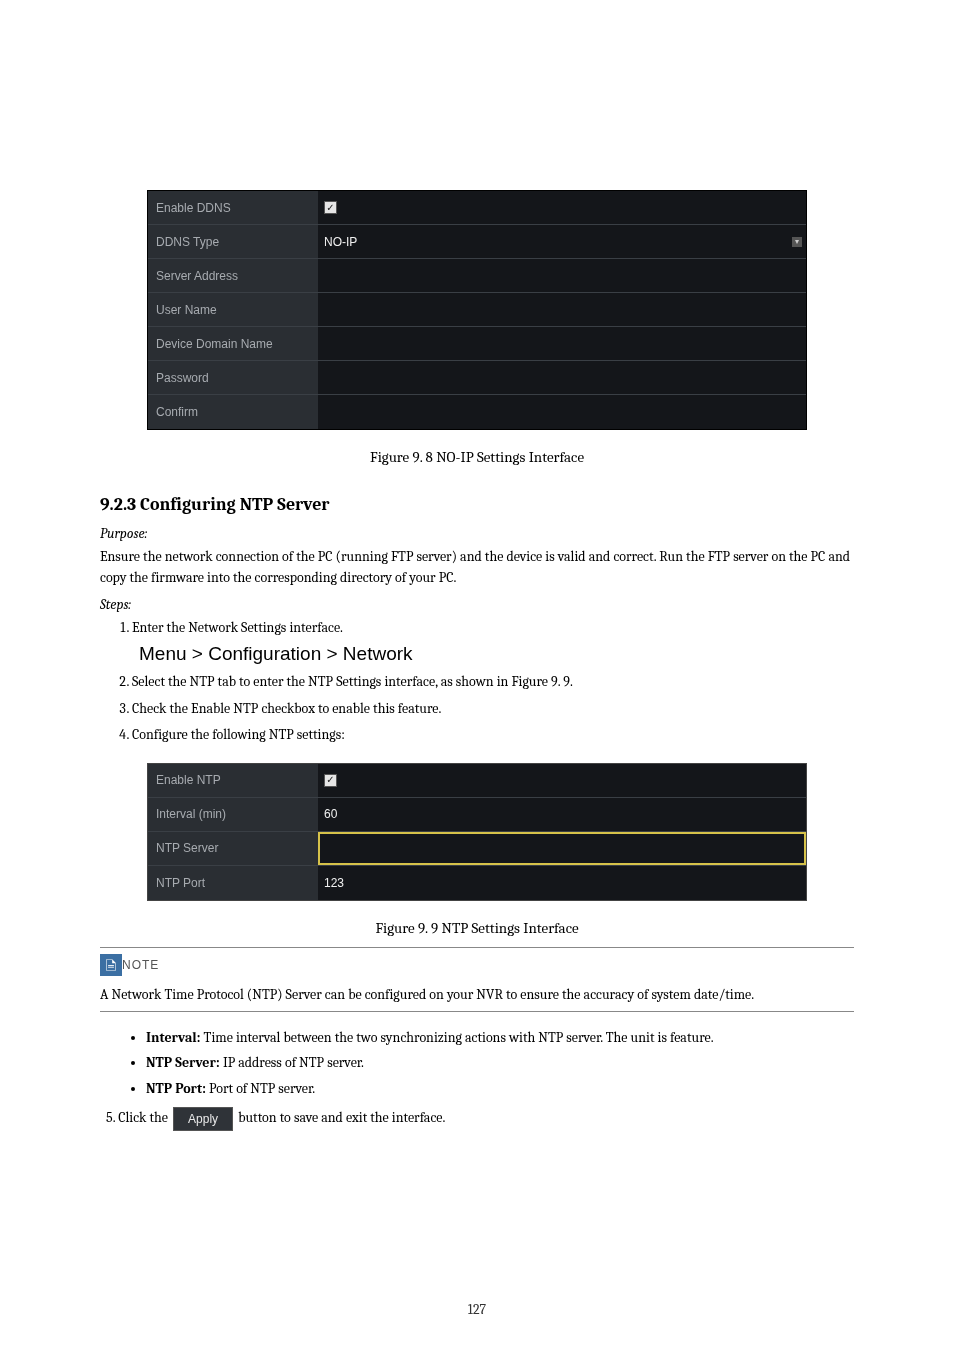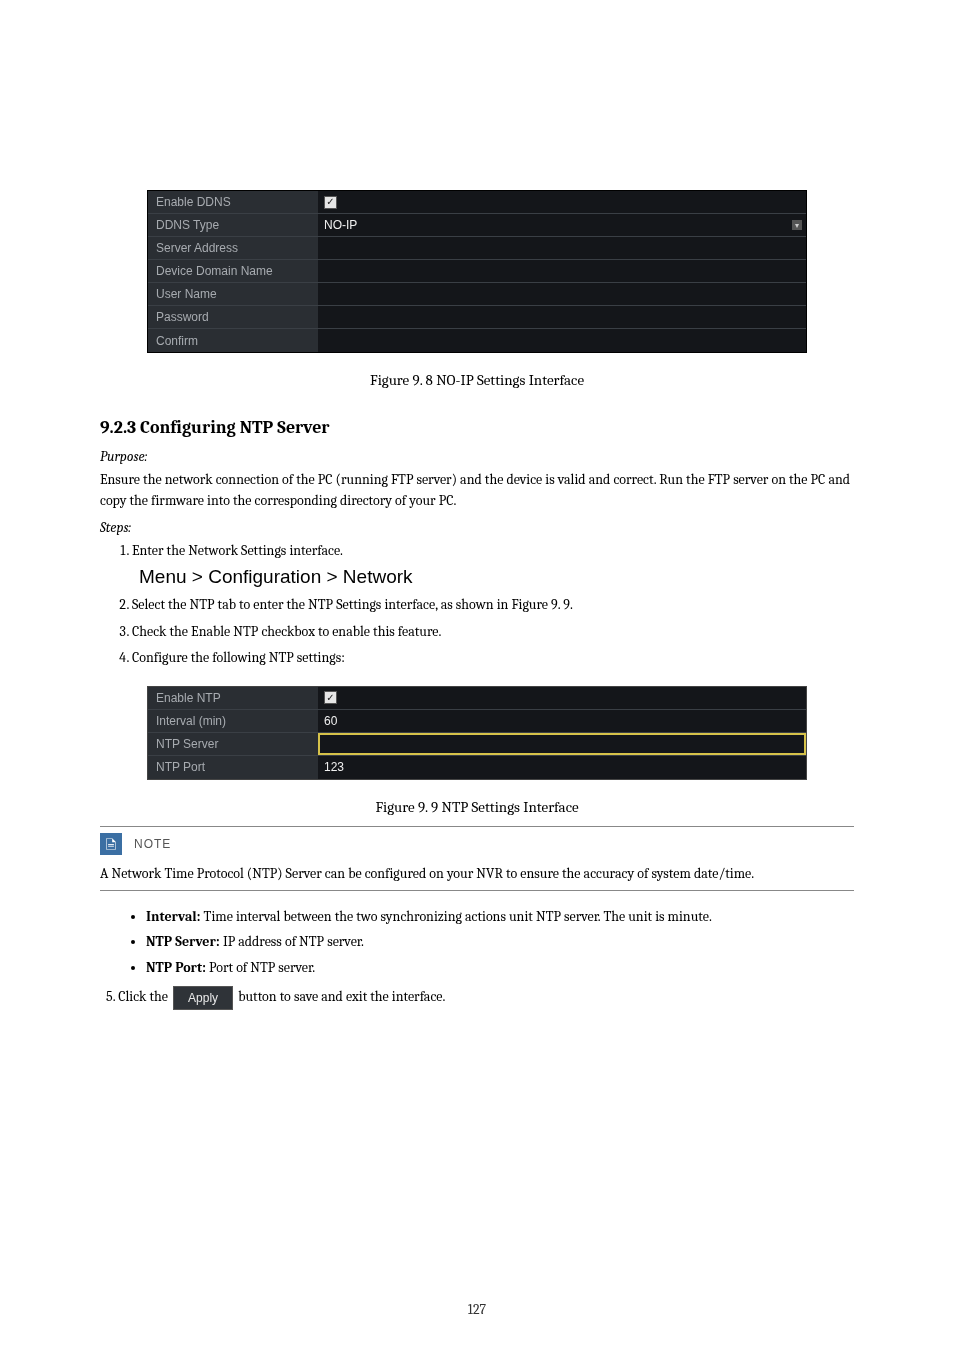--- a/index.html
+++ b/index.html
@@ -19,21 +19,21 @@
   .panel {
     width: 660px;
     margin: 130px auto 0 auto;
     border: 1px solid #000;
     background: #2a2e33;
   }
   .row {
     display: flex;
     align-items: stretch;
     border-bottom: 1px solid #3a3f45;
-    height: 23px;
+    height: 34px;
   }
   .row:last-child { border-bottom: none; }
   .row-label {
     width: 170px;
     padding: 3px 8px;
     color: #a7abb0;
     font-family: Arial, Helvetica, sans-serif;
     font-size: 12px;
     background: #2a2e33;
     display: flex;
@@ -121,21 +121,21 @@
   .menu-path { font-family: Arial, sans-serif; font-size: 19px; margin-left: 39px; margin-bottom: 6px; }
 
   .note-rule {
     border: none;
     border-top: 1px solid #888;
     margin: 10px 0 4px 0;
   }
   .note-icon-row {
     display: flex;
     align-items: center;
-    gap: 12px;
+    gap: 0;
     margin: 6px 0 8px 0;
   }
   .note-icon {
     width: 22px;
     height: 22px;
     background: #3b6fa3;
     display: flex;
     align-items: center;
     justify-content: center;
   }
@@ -203,25 +203,25 @@
       <div class="row-value">
         <span>NO-IP</span>
         <span class="dropdown-chevron">▾</span>
       </div>
     </div>
     <div class="row">
       <div class="row-label">Server Address</div>
       <div class="row-value"></div>
     </div>
     <div class="row">
+      <div class="row-label">User Name</div>
+      <div class="row-value"></div>
+    </div>
+    <div class="row">
       <div class="row-label">Device Domain Name</div>
-      <div class="row-value"></div>
-    </div>
-    <div class="row">
-      <div class="row-label">User Name</div>
       <div class="row-value"></div>
     </div>
     <div class="row">
       <div class="row-label">Password</div>
       <div class="row-value"></div>
     </div>
     <div class="row">
       <div class="row-label">Confirm</div>
       <div class="row-value"></div>
     </div>
@@ -275,21 +275,21 @@
           <rect x="7" y="12" width="10" height="1.5"></rect>
           <rect x="7" y="15" width="10" height="1.5"></rect>
         </svg>
     </div>
     <span class="note-label">NOTE</span>
   </div>
   <div class="body-text">A Network Time Protocol (NTP) Server can be configured on your NVR to ensure the accuracy of system date/time.</div>
   <hr class="bottom-rule">
 
   <ul class="bullets">
-    <li><b>Interval:</b><span> Time interval between the two synchronizing actions unit NTP server. The unit is minute.</span></li>
+    <li><b>Interval:</b><span> Time interval between the two synchronizing actions with NTP server. The unit is feature.</span></li>
     <li><b>NTP Server:</b><span> IP address of NTP server.</span></li>
     <li><b>NTP Port:</b><span> Port of NTP server.</span></li>
   </ul>
 
   <div class="body-text" style="margin-left:6px; margin-top:6px;">
     <span>5.    Click the </span>
     <span class="apply-btn">Apply</span>
     <span> button to save and exit the interface.</span>
   </div>
 

